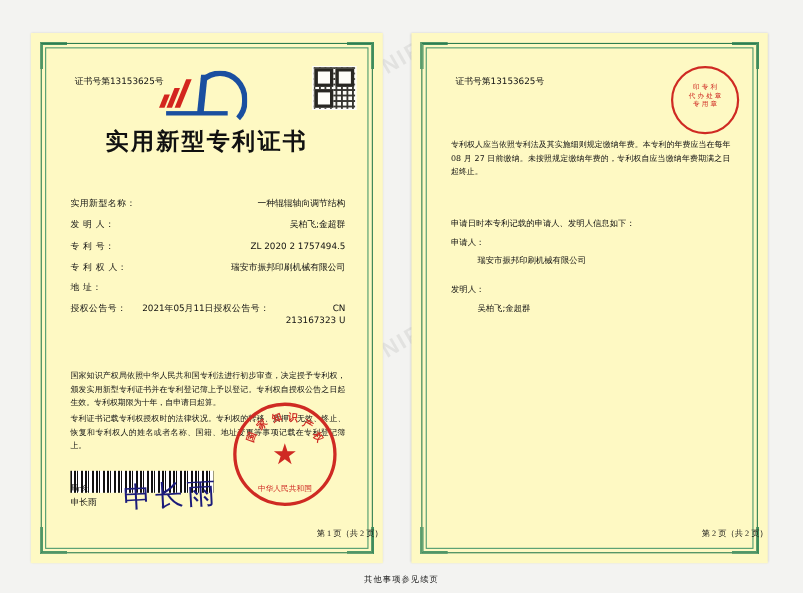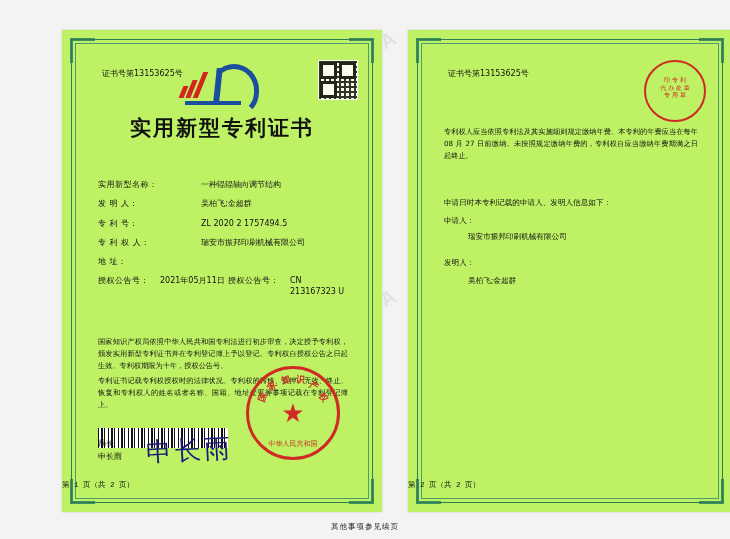--- a/index.html
+++ b/index.html
@@ -28,23 +28,22 @@
     font-size: 20px;
     font-weight: bold;
     letter-spacing: 2px;
     transform: rotate(-30deg);
     user-select: none;
     pointer-events: none;
     font-family: "Liberation Sans", sans-serif;
   }
   .sheet {
     position: absolute;
-    background: #bef264;
+    background: #fef9c3;
     box-shadow: 0 0 2px rgba(0,0,0,0.18);
-    margin-left: 34px;
   }
   .sheet-left  { left: 28px;  top: 30px; width: 320px; height: 482px; }
   .sheet-right { left: 374px; top: 30px; width: 324px; height: 482px; }
 
   
   .frame {
     position: absolute;
     left: 9px; top: 9px; right: 9px; bottom: 9px;
     border: 1.5px solid #2e7d4f;
     box-sizing: border-box;
@@ -173,21 +172,21 @@
     margin-bottom: 8.5px;
     align-items: flex-start;
     gap: 23px;
   }
   .flabel {
     width: 80px;
     flex: 0 0 80px;
     letter-spacing: 0.5px;
     white-space: nowrap;
   }
-  .fvalue { flex: 1; }
+  .fvalue { flex: 1; text-align: right; }
   .sub-col { display: flex; width: 100%; }
   .sub-col .seg { display: flex; }
   .sub-col .seg .flabel { width: 62px; flex: 0 0 62px; }
 
   .para {
     position: absolute;
     left: 36px;
     width: 250px;
     font-size: 7.2px;
     line-height: 1.65;
@@ -267,24 +266,24 @@
     font-size: 26px;
     font-family: "DejaVu Serif", serif;
     color: #1b1b7a;
     letter-spacing: 3px;
     transform: rotate(-3deg);
   }
   .page-num {
     position: absolute;
     left: 0; right: 0;
     bottom: 22px;
-    text-align: left;
+    text-align: right;
     font-size: 7.5px;
     color: #111;
-    font-family: Liberation Mono, monospace;
+    font-family: Liberation Serif, serif;
   }
 
   
   .r-seal {
     position: absolute;
     right: 26px;
     top: 30px;
     width: 62px; height: 62px;
     border: 2px solid #cf2a23;
     border-radius: 50%;
@@ -397,21 +396,21 @@
             <div class="fvalue">2021年05月11日</div>
           </div>
           <div class="seg">
             <div class="flabel">授权公告号：</div>
             <div class="fvalue">CN 213167323 U</div>
           </div>
         </div>
       </div>
     </div>
 
-    <div class="para p1">国家知识产权局依照中华人民共和国专利法进行初步审查，决定授予专利权，颁发实用新型专利证书并在专利登记簿上予以登记。专利权自授权公告之日起生效。专利权期限为十年，授权公告号。</div>
+    <div class="para p1">国家知识产权局依照中华人民共和国专利法进行初步审查，决定授予专利权，颁发实用新型专利证书并在专利登记簿上予以登记。专利权自授权公告之日起生效。专利权期限为十年，自申请日起算。</div>
     <div class="para p2">专利证书记载专利权授权时的法律状况。专利权的转移、质押、无效、终止、恢复和专利权人的姓名或者名称、国籍、地址变更等事项记载在专利登记簿上。</div>
 
     <div class="barcode"></div>
 
     <div class="seal">
       <div class="ring-text">
         <span style="transform:rotate(-70deg) translate(0,-40px);">国</span>
         <span style="transform:rotate(-45deg) translate(0,-40px);">家</span>
         <span style="transform:rotate(-20deg) translate(0,-40px);">知</span>
         <span style="transform:rotate(5deg)  translate(0,-40px);">识</span>

